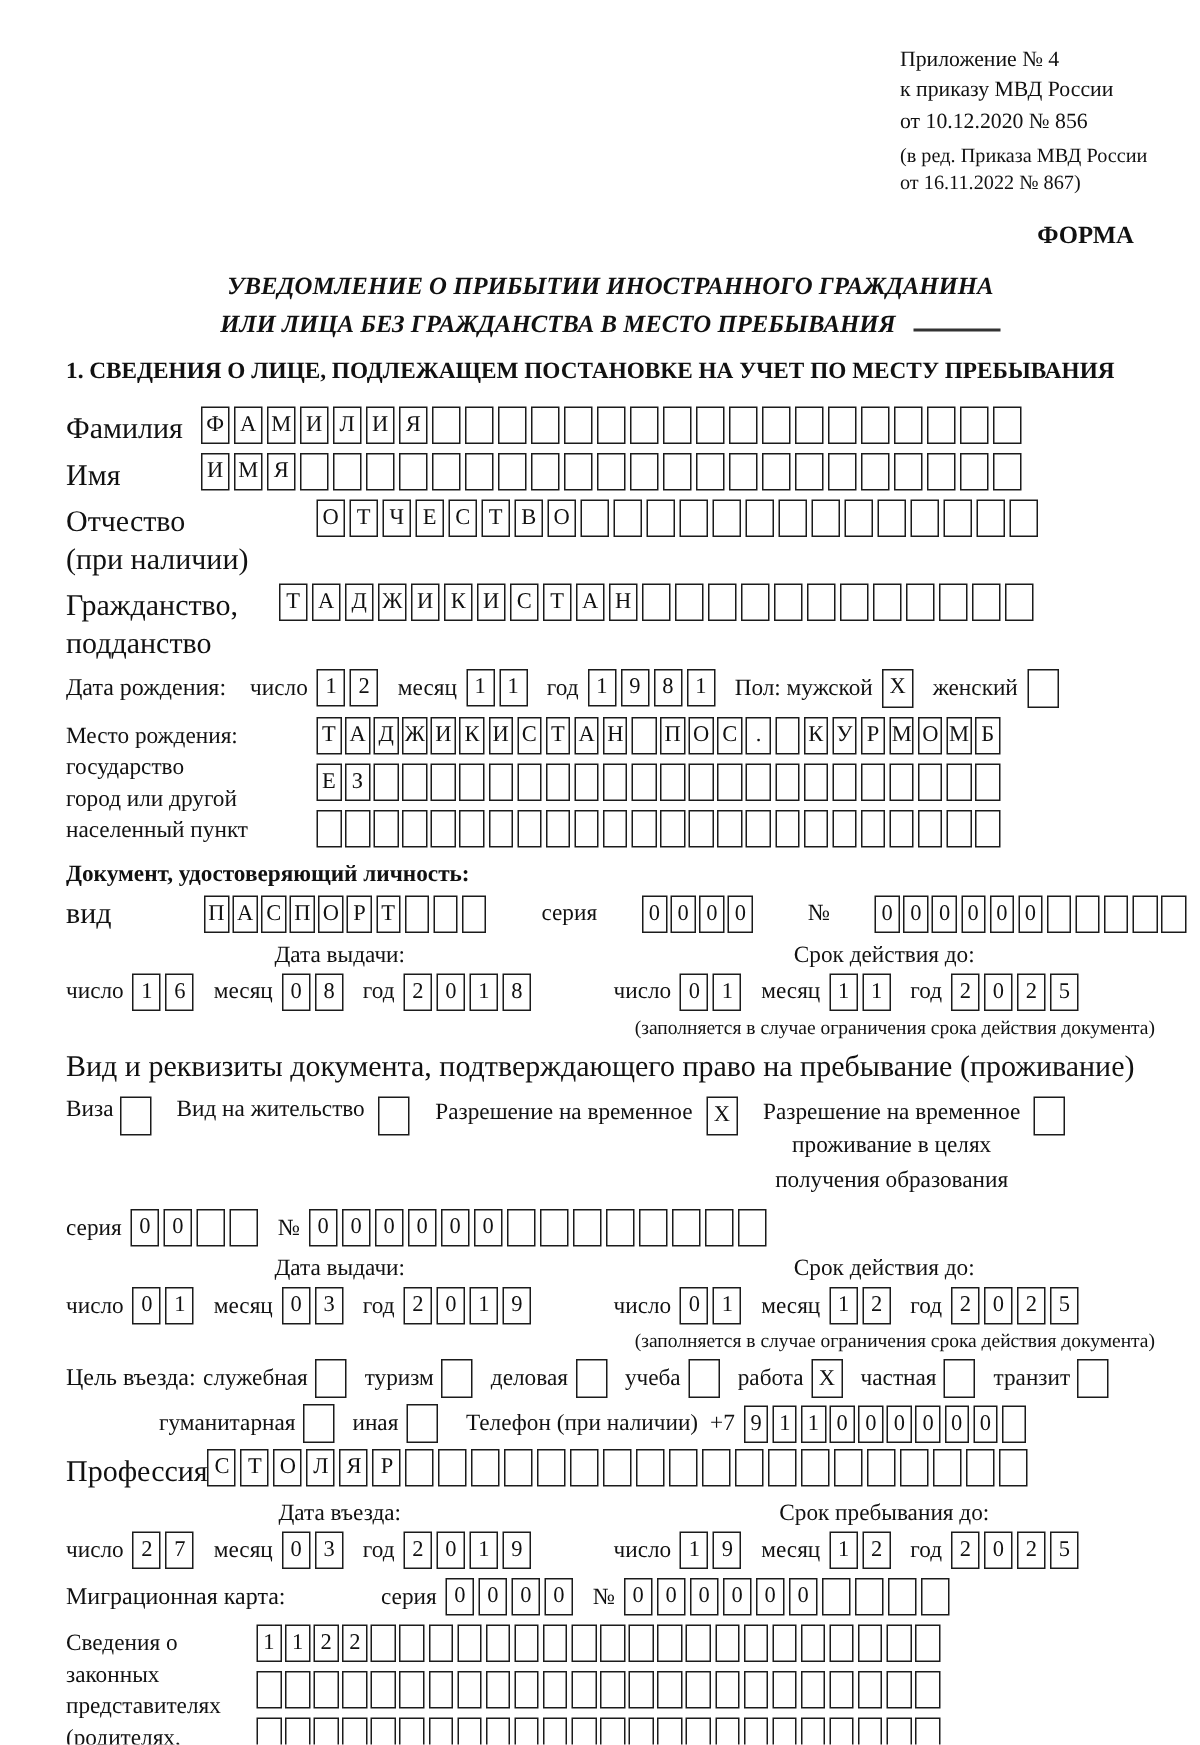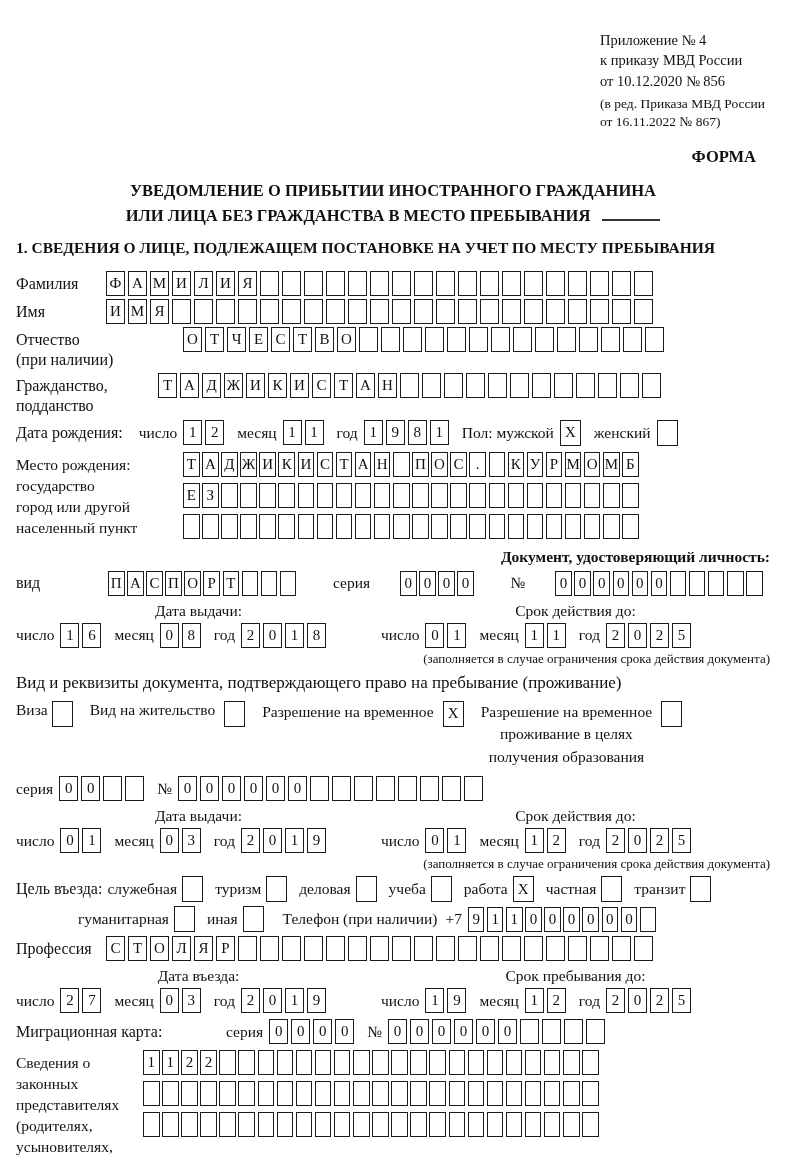--- a/index.html
+++ b/index.html
@@ -1,32 +1,32 @@
 <!DOCTYPE html>
 <html><head>
 <meta charset="utf-8">
 <style>
   html,body{margin:0;padding:0;background:#ffffff;}
   body{width:800px;height:1163px;overflow:hidden;
        font-family:"Liberation Serif","DejaVu Serif",serif;color:#111;}
-  .page{box-sizing:border-box;width:800px;height:963px;padding:30px 30px 6px 16px;position:relative;}
+  .page{box-sizing:border-box;width:800px;height:963px;padding:30px 30px 6px 44px;position:relative;}
 
   
   .appendix{margin-left:auto;width:170px;font-size:14.5px;line-height:1.4;}
   .appendix-note{font-size:13.5px;line-height:1.35;margin-top:4px;}
   .forma{text-align:right;font-weight:bold;font-size:16.5px;padding-right:14px;margin-top:16px;}
 
   
-  .title{text-align:center;font-weight:bold;font-size:16.5px;line-height:1.5;margin:12px 0 8px;}
+  .title{text-align:center;font-weight:bold;font-size:16.5px;line-height:1.5;margin:12px 0 8px;font-style:italic;}
   .blankline{display:inline-block;width:58px;border-bottom:2px solid #333;margin-left:12px;}
   .section{font-weight:bold;font-size:15.5px;margin:10px 0 14px;}
 
   
   .frow{display:flex;align-items:flex-start;margin-bottom:3px;}
-  .flabel{flex:0 0 auto;font-size:16px;padding-top:3px;line-height:1.25;}
+  .flabel{flex:0 0 auto;font-size:20px;padding-top:3px;line-height:1.25;}
   .w90{flex:0 0 90px;} .w167{flex:0 0 167px;} .w142{flex:0 0 142px;}
   .w68{flex:0 0 68px;} .w127{flex:0 0 127px;} .w200{flex:0 0 200px;}
   .multiline div{white-space:nowrap;}
 
   
   .boxes{display:inline-flex;flex:0 0 auto;}
   .cell{flex:0 0 auto;box-sizing:border-box;width:19px;height:25px;border:1.5px solid #1b1b1b;
         margin-right:3px;display:inline-flex;align-items:center;justify-content:center;
         font-size:15px;background:#fff;}
   .tight .cell{width:16.5px;margin-right:2.6px;}
@@ -36,21 +36,21 @@
   
   .dline{display:flex;align-items:center;font-size:15.5px;}
   .dl{margin:0 6px 0 10px;white-space:nowrap;}
   .dl0{margin:0 6px 0 0;white-space:nowrap;}
   .datecols{display:flex;margin:6px 0 2px;}
   .dcol1{flex:0 0 365px;} .dcol2{flex:1;}
   .dtitle{text-align:center;font-size:15.5px;margin-bottom:3px;}
   .dnote{font-size:13px;text-align:right;margin-top:3px;white-space:nowrap;}
 
   
-  .resdoc-text{font-size:17px;line-height:1.4;margin:4px 0 6px;}
+  .resdoc-text{font-size:20px;line-height:1.4;margin:4px 0 6px;}
   .opts-row{display:flex;align-items:flex-start;margin:4px 0 8px;}
   .opt{display:flex;align-items:flex-start;margin-right:14px;font-size:15.5px;}
   .opt .boxes{margin-left:9px;margin-top:0;}
   .optlines{text-align:center;line-height:1.45;}
 
   
   .purpose-row{display:flex;align-items:center;margin:4px 0;font-size:15.5px;white-space:nowrap;}
   .pl{margin:0 5px 0 9px;} .pl0{margin-right:5px;}
   .indent62{padding-left:62px;}
   .phone-label{margin:0 8px 0 16px;} .phone-prefix{margin-right:6px;}
@@ -316,21 +316,21 @@
           <span class="cell"></span>
           <span class="cell"></span>
           <span class="cell"></span>
           <span class="cell"></span>
           <span class="cell"></span>
           <span class="cell"></span>
         </div>
     </div>
   </div>
 
-  <div style="text-align:right;font-weight:bold;font-size:15.5px;margin:2px 0 5px;">Документ, удостоверяющий личность:</div>
+  <div style="text-align:left;font-weight:bold;font-size:15.5px;margin:2px 0 5px;">Документ, удостоверяющий личность:</div>
 
   <div class="frow dline" style="margin-bottom:6px;gap:24px;">
     <span class="flabel w68" style="padding-top:0;">вид</span>
     <span class="boxes tight">
         <span class="cell">П</span>
         <span class="cell">А</span>
         <span class="cell">С</span>
         <span class="cell">П</span>
         <span class="cell">О</span>
         <span class="cell">Р</span>

